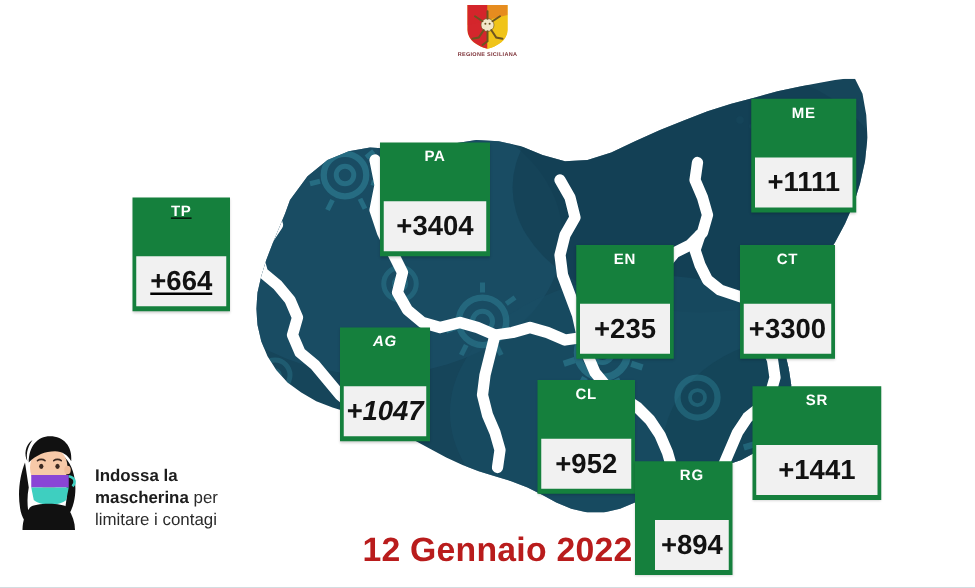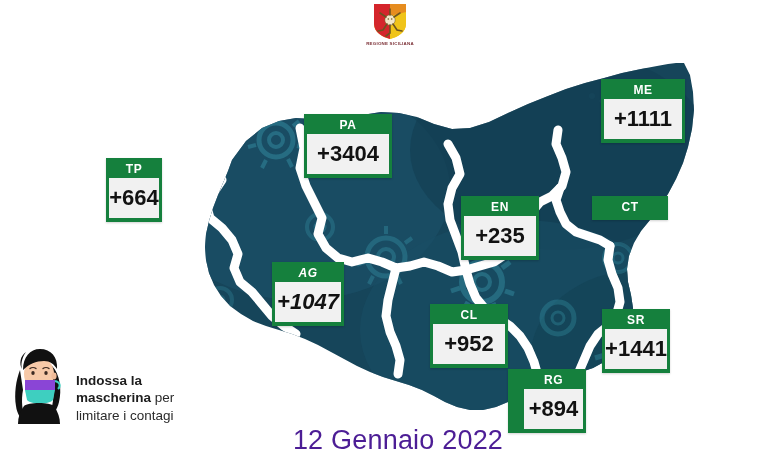--- a/index.html
+++ b/index.html
@@ -69,22 +69,22 @@
   }
 
   
   .date {
     position: absolute;
     bottom: 14px;
     left: 16px;
     right: 0;
     text-align: center;
     font-size: 27px;
-    font-weight: normal;
-    color: #4c1d95;
+    font-weight: bold;
+    color: #b91c1c;
     letter-spacing: 0.2px;
   }
 
   
   .prov-box {
     position: absolute;
     background: #15803d;
     padding: 3px 3px 4px 3px;
     box-sizing: border-box;
     box-shadow: 0 1px 2px rgba(0,0,0,0.18);
@@ -102,20 +102,21 @@
   .prov-value {
     display: block;
     background: #f1f1f1;
     color: #121212;
     font-weight: bold;
     text-align: center;
     font-size: 22px;
     line-height: 40px;
     height: 40px;
     white-space: nowrap;
+    margin-top: 27px;
   }
 
   
   .mask-notice {
     position: absolute;
     left: 8px;
     top: 332px;
     width: 200px;
     height: 92px;
     display: flex;
@@ -294,48 +295,49 @@
       <g fill="#6c5420">
         <circle cx="16.3" cy="17" r="0.8"></circle>
         <circle cx="19.7" cy="17" r="0.8"></circle>
       </g>
     </svg>
     <div class="logo-caption">REGIONE SICILIANA</div>
   </div>
 
 
   <div id="prov-host">
-      <div class="prov-box" style="left: 106px; top: 158px; width: 56px;">
+      <div class="prov-box" style="left: 106px; top: 158px; width: 78px; text-decoration: underline;">
         <span class="prov-code">TP</span>
         <span class="prov-value">+664</span>
       </div>
       <div class="prov-box" style="left: 304px; top: 114px; width: 88px;">
         <span class="prov-code">PA</span>
         <span class="prov-value">+3404</span>
       </div>
       <div class="prov-box" style="left: 601px; top: 79px; width: 84px;">
         <span class="prov-code">ME</span>
         <span class="prov-value">+1111</span>
       </div>
       <div class="prov-box" style="left: 461px; top: 196px; width: 78px;">
         <span class="prov-code">EN</span>
         <span class="prov-value">+235</span>
       </div>
       <div class="prov-box" style="left: 592px; top: 196px; width: 76px;">
         <span class="prov-code">CT</span>
+        <span class="prov-value">+3300</span>
       </div>
       <div class="prov-box" style="left: 272px; top: 262px; width: 72px; font-style: italic;">
         <span class="prov-code">AG</span>
         <span class="prov-value">+1047</span>
       </div>
       <div class="prov-box" style="left: 430px; top: 304px; width: 78px;">
         <span class="prov-code">CL</span>
         <span class="prov-value">+952</span>
       </div>
-      <div class="prov-box" style="left: 602px; top: 309px; width: 68px;">
+      <div class="prov-box" style="left: 602px; top: 309px; width: 103px;">
         <span class="prov-code">SR</span>
         <span class="prov-value">+1441</span>
       </div>
       <div class="prov-box" style="left: 508px; top: 369px; width: 78px; padding-left: 16px;">
         <span class="prov-code">RG</span>
         <span class="prov-value">+894</span>
       </div>
     </div>
 
   <div class="mask-notice">

